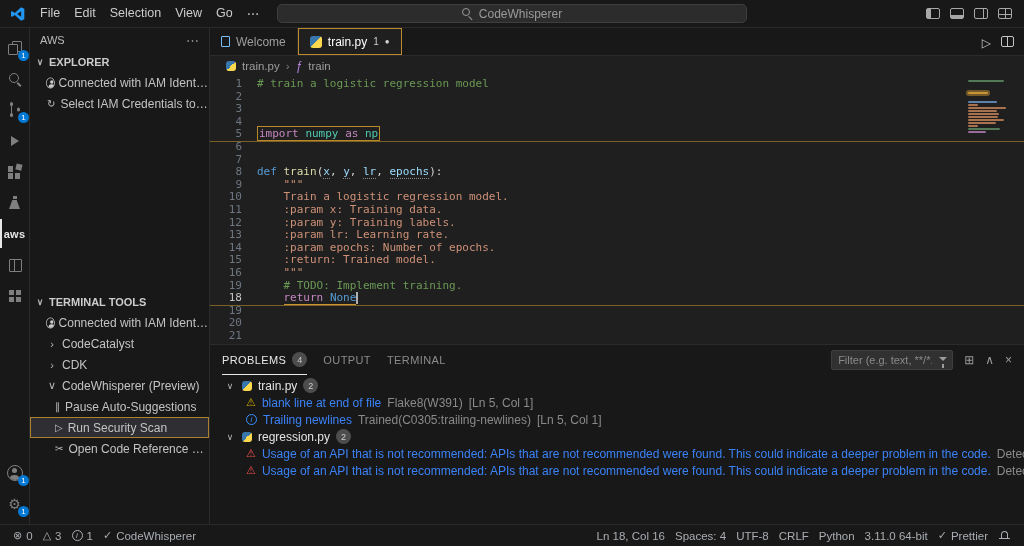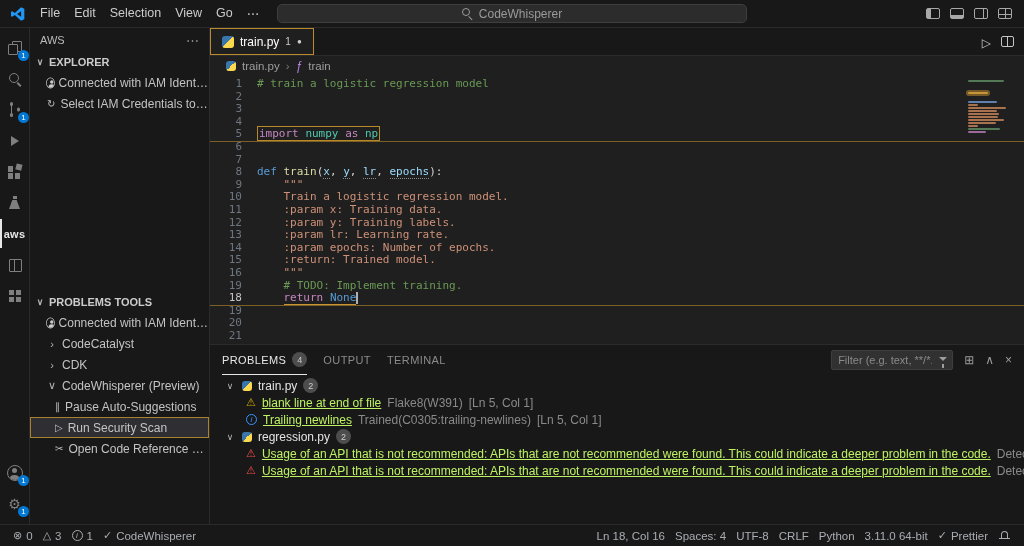--- a/index.html
+++ b/index.html
@@ -117,21 +117,21 @@
   .filterinput::placeholder{color:#8a8a8a;}
   .funnel{position:absolute;right:6px;top:7px;width:0;height:0;border-left:4px solid transparent;border-right:4px solid transparent;border-top:4.5px solid #9d9d9d;}
   .funnel::after{content:"";position:absolute;left:-1px;top:2.5px;width:2px;height:4px;background:#9d9d9d;}
   .pact{font-size:12px;cursor:pointer;}
   .problems{flex:1;overflow:hidden;font-size:12px;padding-top:2px;}
   .prow{height:17px;display:flex;align-items:center;gap:6px;white-space:nowrap;overflow:hidden;padding-left:14px;cursor:pointer;}
   .prow.item{padding-left:36px;}
   .pfile{color:#e3e3e3;}
   .sev{font-size:11px;}
   .p-warn{color:#cca700;} .p-error{color:#f14c4c;} .p-info{color:#3794ff;border-color:#3794ff;}
-  .pmsg{color:#bef264;text-decoration:underline;} .psrc,.ploc{color:#8a8a8a;flex:0 0 auto;}
+  .pmsg{color:#3b82f6;} .psrc,.ploc{color:#8a8a8a;flex:0 0 auto;}
   .icircle{width:11px;height:11px;flex:0 0 11px;border:1px solid;border-radius:50%;font-size:8px;display:inline-flex;align-items:center;justify-content:center;font-style:italic;box-sizing:border-box;}
 
   
   .statusbar{flex:0 0 22px;height:22px;background:#181818;border-top:1px solid #2b2b2b;box-sizing:border-box;display:flex;align-items:center;padding:0 8px;color:#a9adb2;font-size:11.5px;}
   .stgroup{display:flex;align-items:center;}
   .stgroup.right{margin-left:auto;}
   .stitem{display:flex;align-items:center;gap:4px;padding:0 5px;cursor:pointer;}
   .sticon{font-size:11px;}
   .stinfo{border-color:#a9adb2;color:#a9adb2;}
   .bell{position:relative;width:13px;height:13px;display:inline-block;}
@@ -242,21 +242,21 @@
               <span class="slabel">Connected with IAM Identity Center...</span>
             </div>
             <div class="srow" style="padding-left: 16px;">
               <span class="sglyph">↻</span>
               <span class="slabel">Select IAM Credentials to View Reso...</span>
             </div>
           </div>
           <div class="section devtools">
             <div class="sec-head">
               <span class="chev">∨</span>
-              <span>PROBLEMS TOOLS</span>
+              <span>TERMINAL TOOLS</span>
             </div>
             <div class="srow" style="padding-left: 16px;">
               <span class="ic mini ic-acct"></span>
               <span class="slabel">Connected with IAM Identity Center...</span>
             </div>
             <div class="srow" style="padding-left: 16px;">
               <span class="chev2">›</span>
               <span class="slabel">CodeCatalyst</span>
             </div>
             <div class="srow" style="padding-left: 16px;">
@@ -279,20 +279,24 @@
               <span class="sglyph">✂</span>
               <span class="slabel">Open Code Reference Log</span>
             </div>
           </div>
         </div>
     </div>
 
     <div class="editcol">
       <div class="tabsrow">
         <div id="tabs" style="display:flex;align-items:stretch;">
+            <div class="tab">
+              <span class="docicon"></span>
+              <span>Welcome</span>
+            </div>
             <div class="tab active">
               <span class="pyicon"></span>
               <span>train.py</span>
               <span class="tbadge">1</span>
               <span class="tdot">●</span>
             </div>
           </div>
         <div class="tabactions" id="tab-actions">
             <div><span class="runglyph">▷</span></div>
             <div>

